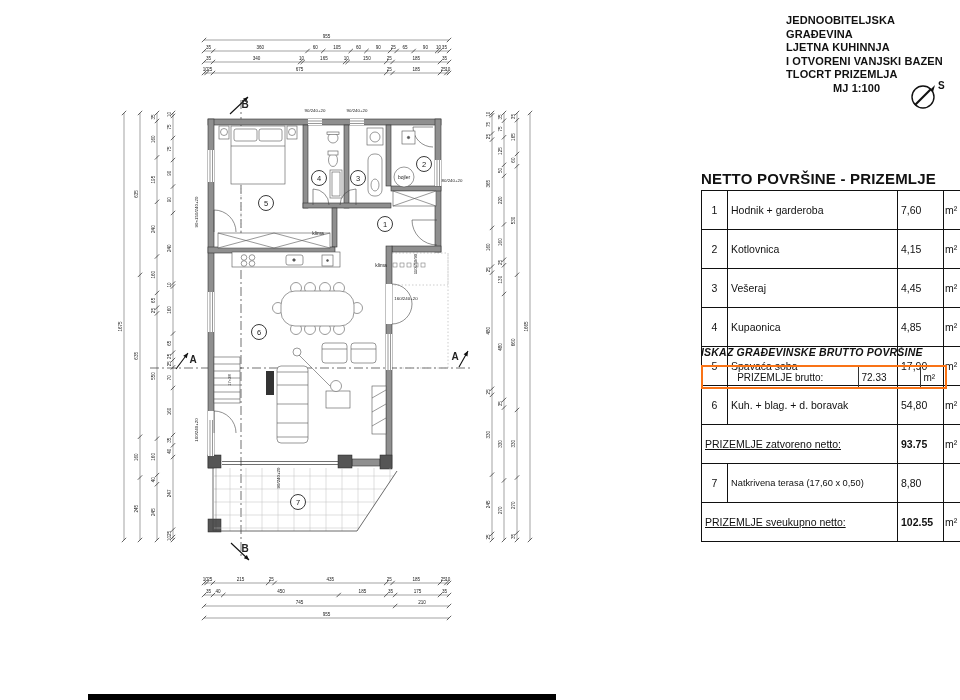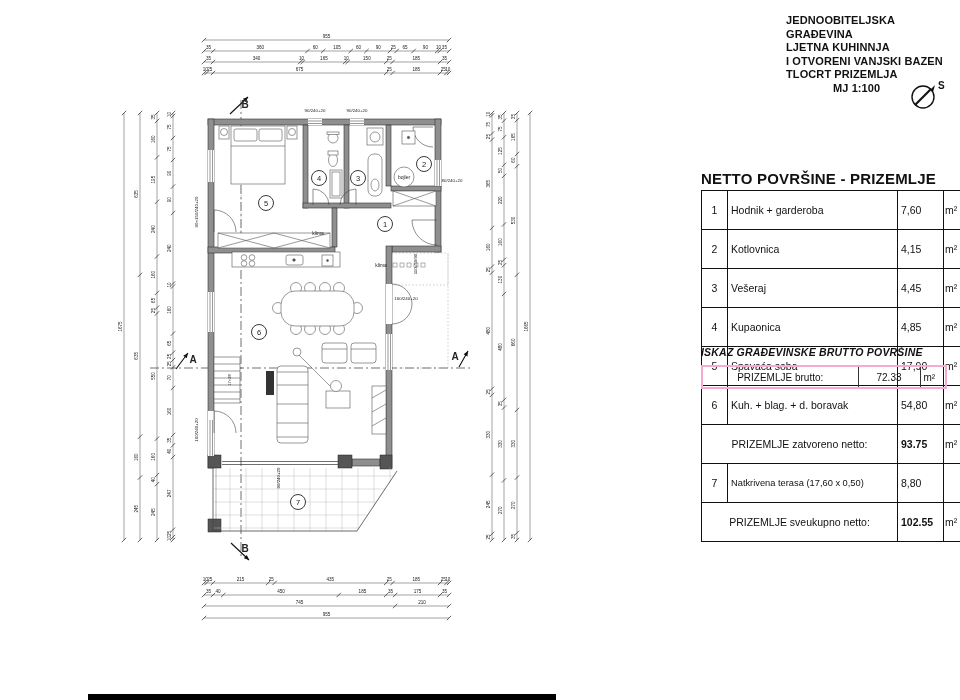--- a/index.html
+++ b/index.html
@@ -11,29 +11,29 @@
   .titleblock .t4 b{font-weight:800;margin-left:47px;}
   .netto{position:absolute;left:701px;top:170px;width:267px;}
   .netto-title{font-size:15px;font-weight:700;margin-bottom:3px;letter-spacing:.2px;}
   table{border-collapse:collapse;width:100%;table-layout:fixed;}
   #netto-tbl{border:1.5px solid #111;}
   #netto-tbl td{border:1px solid #111;font-size:10.5px;height:14px;padding:12px 3px;
                 white-space:nowrap;overflow:hidden;}
   #netto-tbl td.no{text-align:center;padding:0;}
   #netto-tbl td.val{}
   #netto-tbl td.unit{text-align:left;padding:0 1px;}
-  #netto-tbl tr.sum td.name{text-align:center;font-size:10.5px;}
+  #netto-tbl tr.sum td.name{text-align:left;font-size:10.5px;text-decoration:underline;}
   #netto-tbl tr.sum td.val{border-left:1.5px solid #111;border-right:1.5px solid #111;font-weight:bold;}
   #netto-tbl tr.small td.name{font-size:9.3px;}
   .brutto{position:absolute;left:701px;top:346px;width:246px;}
   .brutto-title{font-size:10.5px;font-weight:600;margin-bottom:7px;letter-spacing:.2px;font-style:italic;}
-  #brutto-tbl{border:2px solid #f9a8d4;padding-left:16px;}
+  #brutto-tbl{border:2px solid #f97316;padding-left:16px;}
   #brutto-tbl td{border:1px solid #333;font-size:10px;height:20px;padding:0 3px;}
   #brutto-tbl td.bname{text-align:center;}
-  #brutto-tbl td.bval{text-align:center;}
+  #brutto-tbl td.bval{}
   .botbar{position:absolute;left:88px;top:694px;width:468px;height:6px;background:#000;}
 </style>
 </head>
 <body>
 
 <div class="canvas">
 
 <svg width="960" height="700" viewBox="0 0 960 700">
   <defs>
     <clipPath id="terraceClip">

